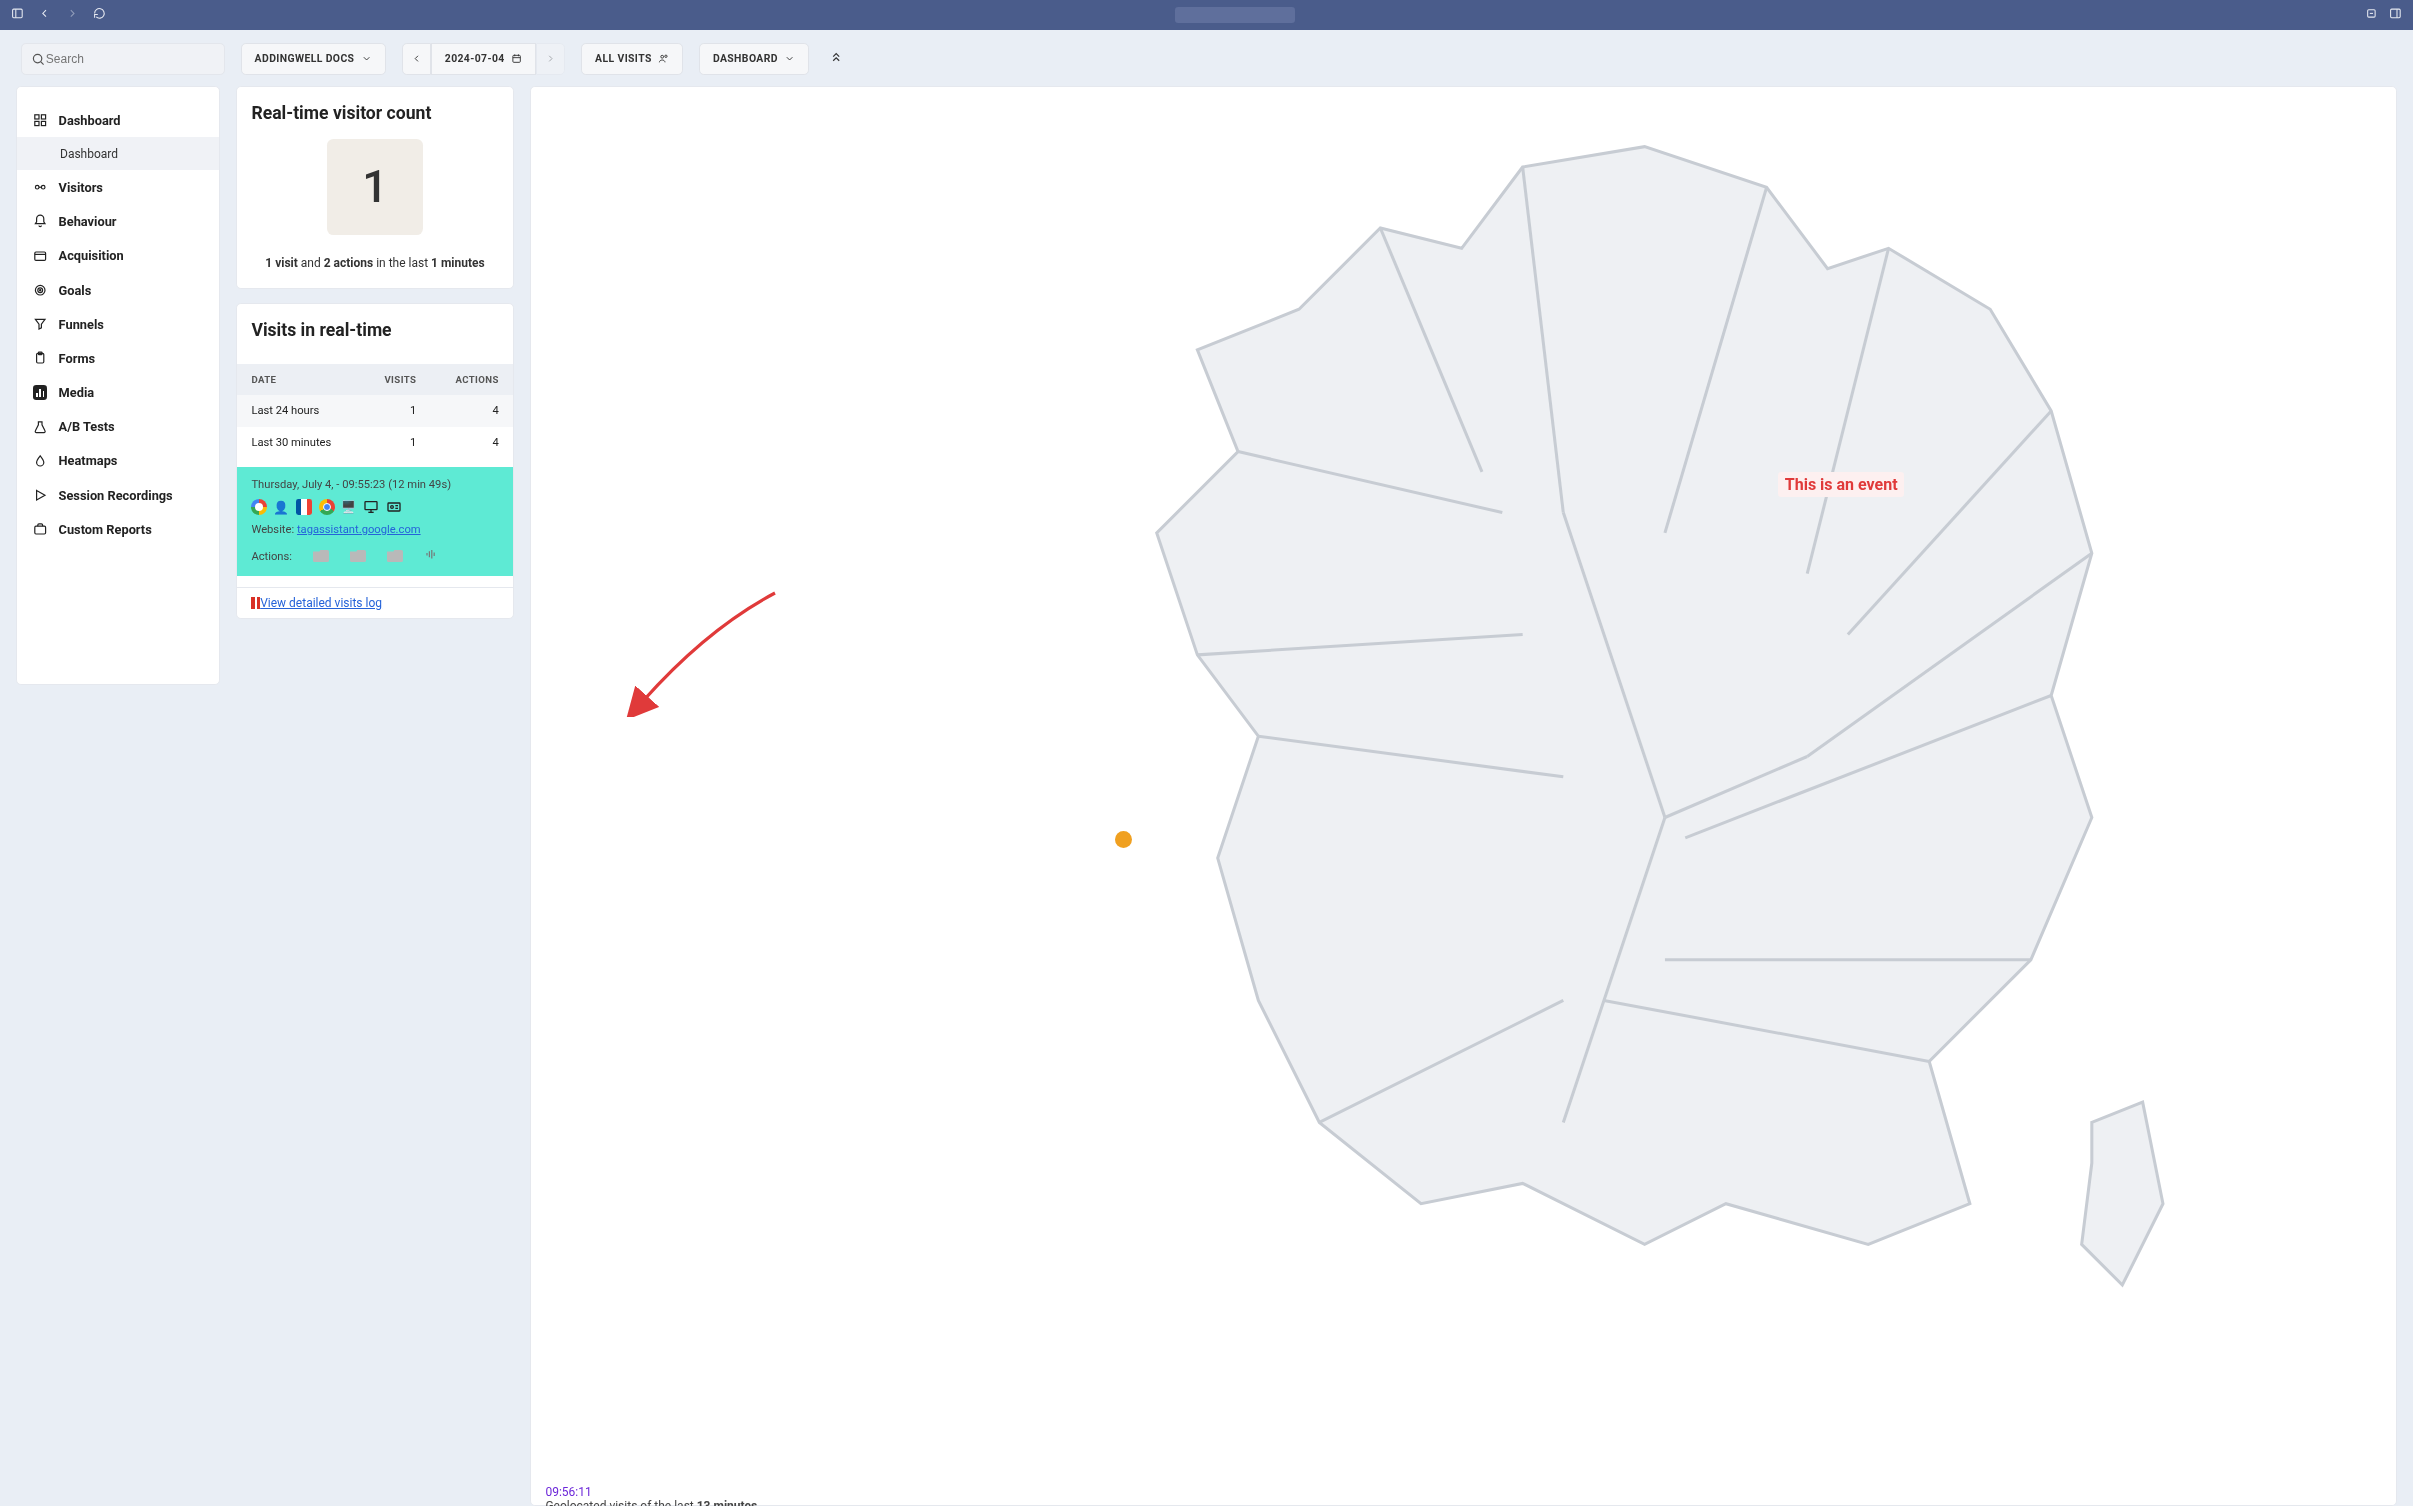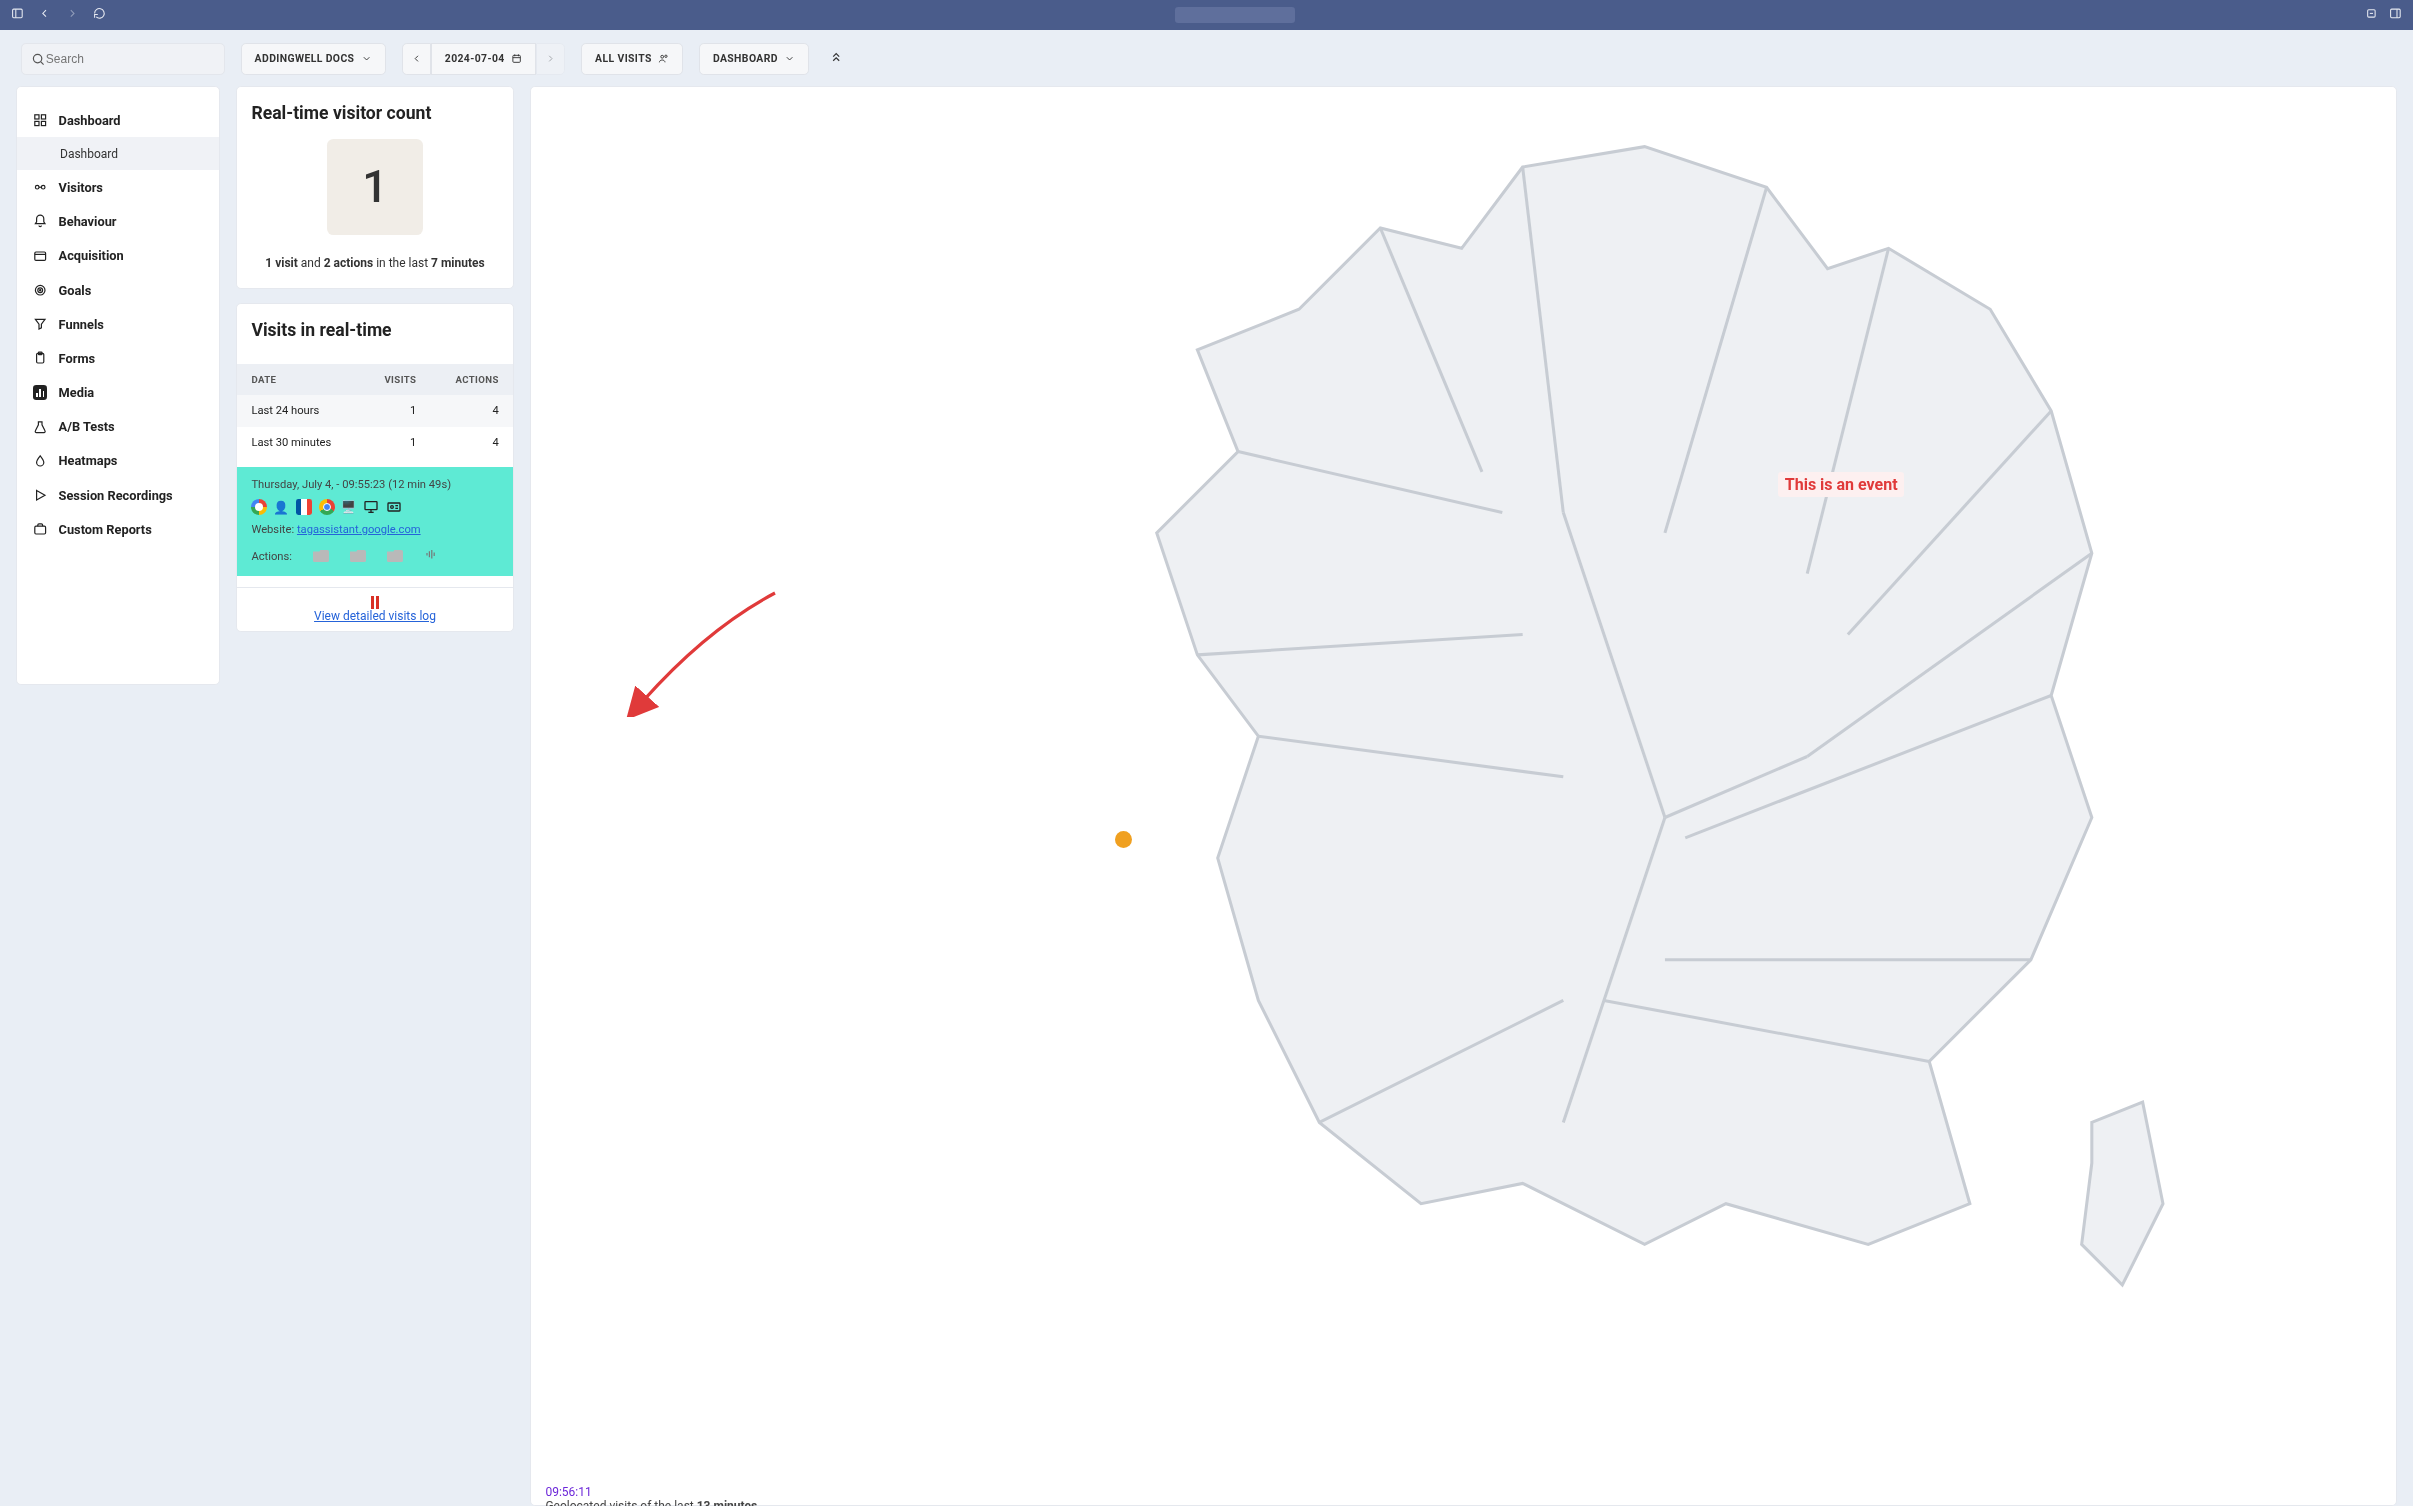--- a/index.html
+++ b/index.html
@@ -57,21 +57,21 @@
   .rt-table th:nth-child(3),.rt-table td:nth-child(3){ text-align:right; }
   .rt-table tbody tr:nth-child(1){ background:#f6f7f9;}
   .visit-detail{ background:#5eead4; margin:8px -14.4px 0 -14.4px; padding:11.2px 14.4px; font-size:11.2px; color:#444;}
   .visit-detail .ts{ margin-bottom:8px; }
   .visit-detail .icons-row{ display:flex; gap:6.4px; align-items:center; margin-bottom:8px;}
   .mini-icon{ width:16px;height:16px;border-radius:2.4px; display:inline-flex;align-items:center;justify-content:center; font-size:8.8px; }
   .website-line a{ color:#2563d9; text-decoration:underline; }
   .actions-line{ margin-top:11.2px;display:flex;align-items:center;gap:21px;color:#444;}
   .folder-ic{ width:16px;height:12.8px;background:#b9b9b9;clip-path: polygon(0 15%,40% 15%,48% 0,100% 0,100% 100%,0 100%); border-radius:1.6px;}
   .sound-ic svg{ width:14.4px;height:14.4px;stroke:#777;stroke-width:2;fill:none;}
-  .card-footer{ margin:11.2px -14.4px -16px -14.4px; padding:8px 14.4px; border-top:0.8px solid #e5e8ee; display:flex; align-items:center; justify-content:flex-start;flex-direction:column;}
+  .card-footer{ margin:11.2px -14.4px -16px -14.4px; padding:8px 14.4px; border-top:0.8px solid #e5e8ee; display:flex; align-items:center; justify-content:flex-start;}
   .pause-ic{ color:#d93025;display:flex;gap:2.4px;}
   .pause-ic span{ width:3.2px;height:12.8px;background:#d93025;display:block;}
   .card-footer a{ color:#2563d9; text-decoration:underline; font-size:12px;}
 
   .map-card{ flex:1; background:#fff;border:0.8px solid #e5e8ee;border-radius:4.8px;padding:16px 14.4px; display:flex; flex-direction:column; min-height:599px; position:relative;}
   .map-area{ flex:1; position:relative; overflow:hidden; }
   .map-area svg.france{ position:absolute; top:3.2px; right:-8px; width:90%; height:88%; }
   .map-dot{ position:absolute; width:17.6px;height:17.6px;background:#f0a020;border-radius:50%; top:52.5%; left:31%;}
   .map-ts{ position:absolute; bottom:6.4px; left:14.4px; color:#6d28d9; font-size:12px;}
   .map-ts2{ position:absolute; bottom:-8px; left:14.4px; color:#444; font-size:12px;}
@@ -267,21 +267,21 @@
       </div>
     </div>
 
     <div class="center-col" style="position:relative;">
       <div class="card">
         <h2>Real-time visitor count</h2>
         <div class="big-count-box">
           <span>1</span>
         </div>
         <div class="summary-line">
-          <b>1 visit</b><span> and </span><b>2 actions</b><span> in the last </span><b>7 minutes</b>
+          <b>1 visit</b><span> and </span><b>2 actions</b><span> in the last </span><b>1 minutes</b>
         </div>
       </div>
 
       <div class="card">
         <h2>Visits in real-time</h2>
         <table class="rt-table">
           <thead>
               <tr>
             <th>DATE</th>
             <th>VISITS</th>

